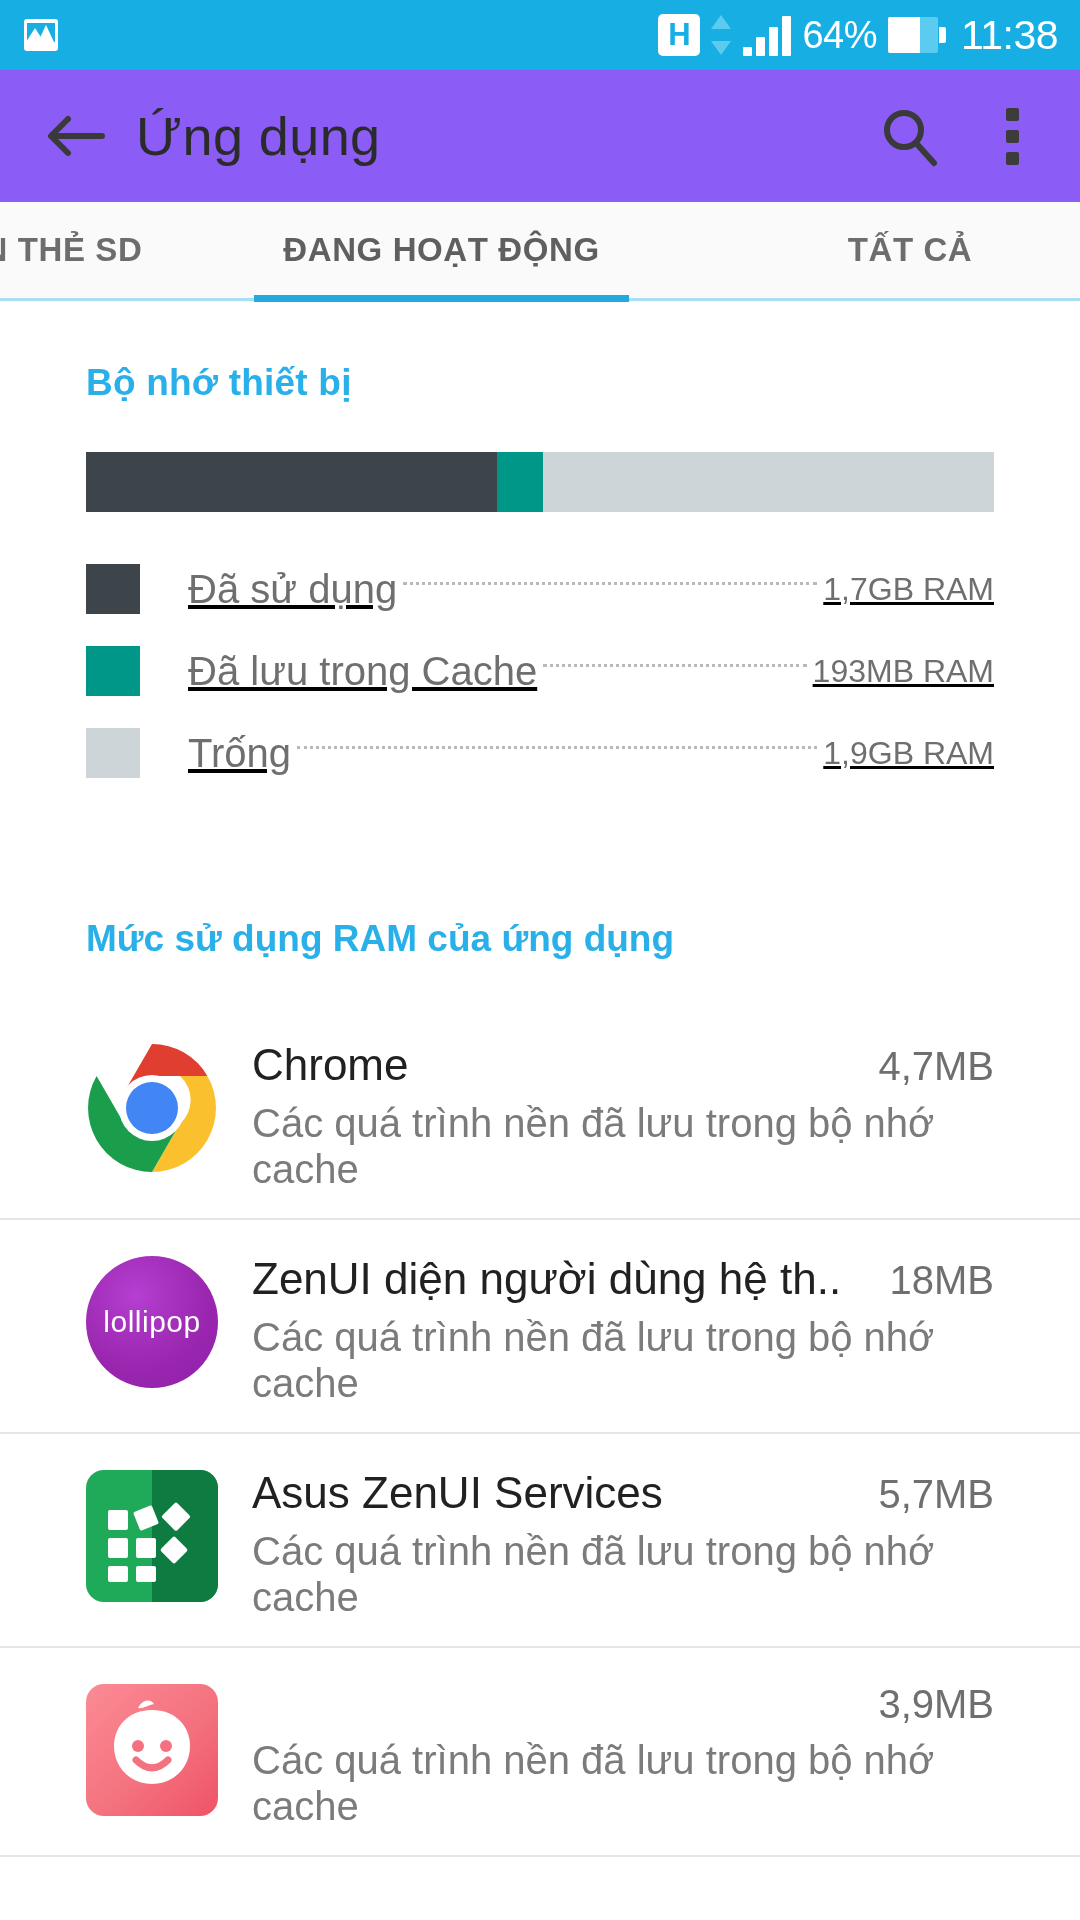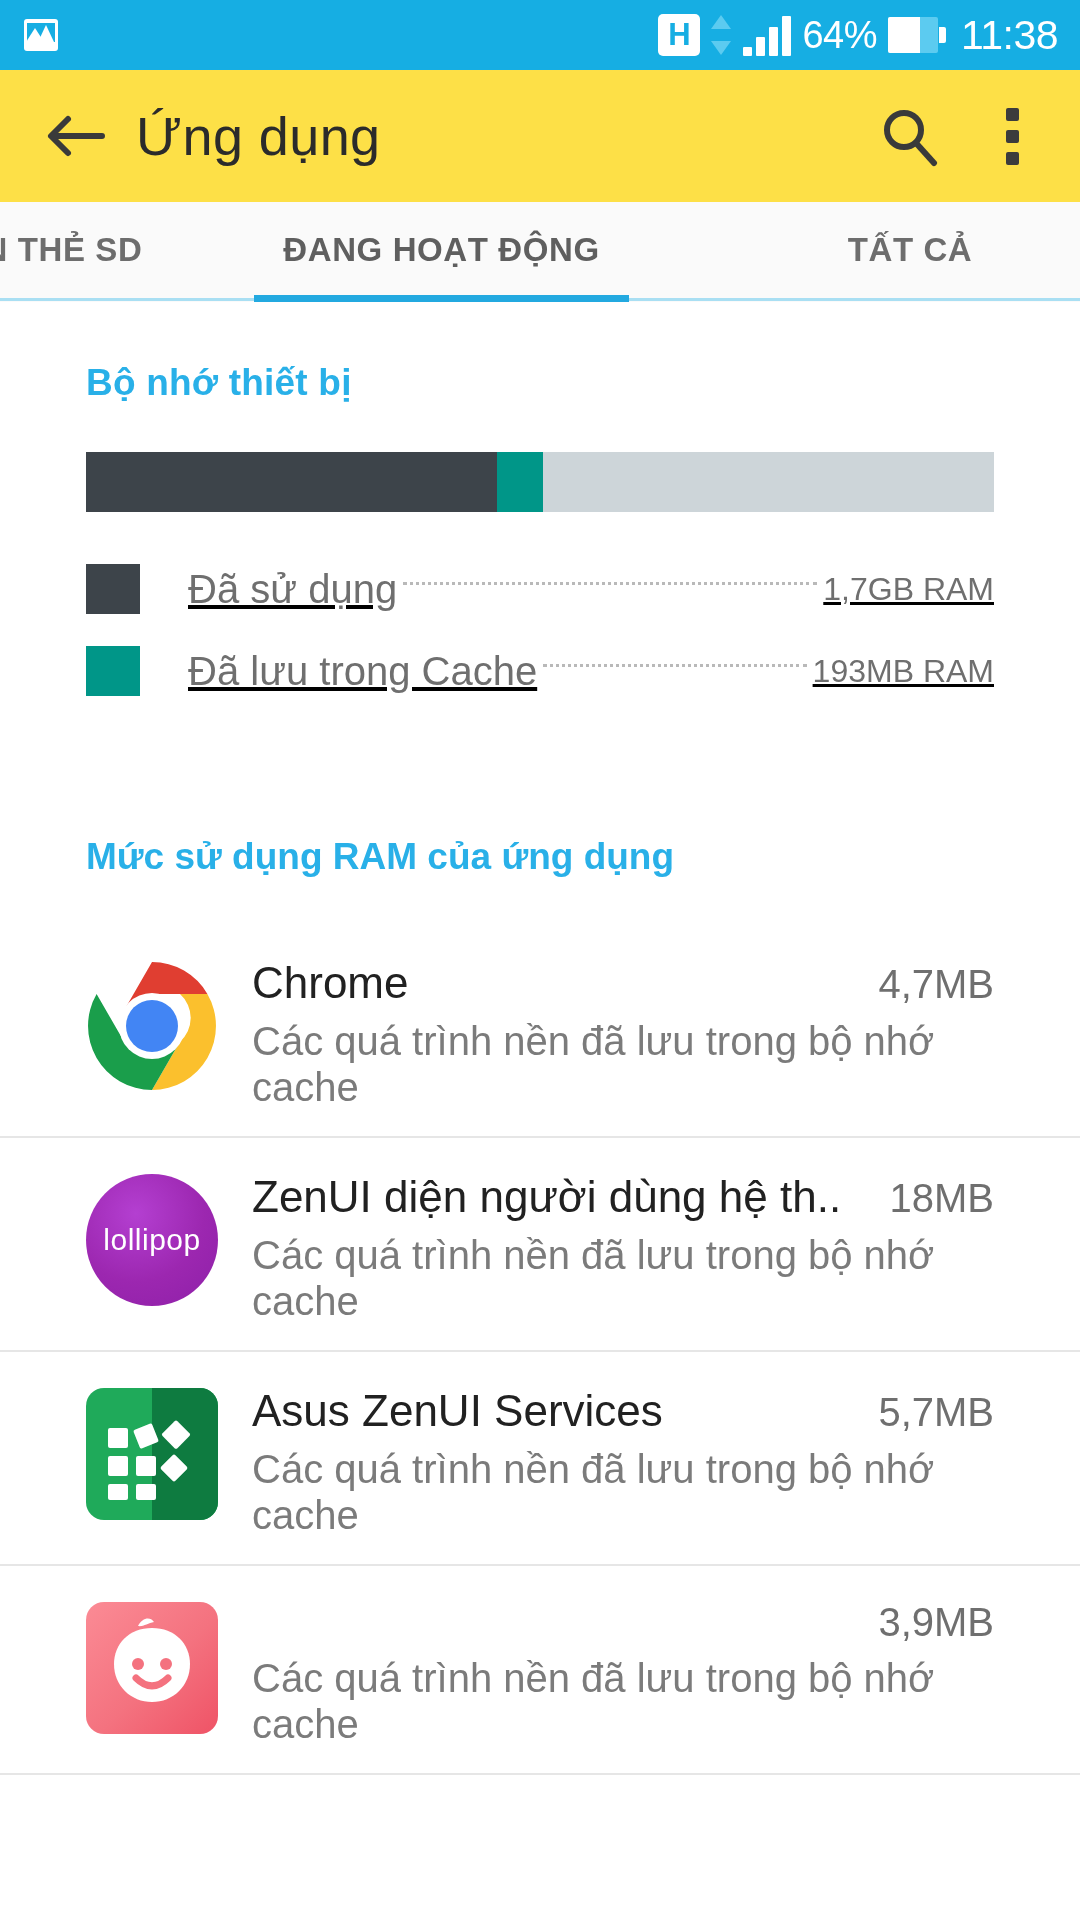--- a/index.html
+++ b/index.html
@@ -59,21 +59,21 @@
   .ic-batt{ width:58px; height:36px; position:relative; display:flex; align-items:center; }
   .ic-batt .body{
     width:50px; height:36px; border:0; background:#5ccbf0; border-radius:2px; overflow:hidden; position:relative;
   }
   .ic-batt .fill{ position:absolute; left:0; top:0; bottom:0; background:#fff; }
   .ic-batt .cap{ width:7px; height:16px; background:#fff; border-radius:0 2px 2px 0; margin-left:1px; }
   .sb-clock{ color:#fff; font-size:41px; letter-spacing:-0.5px; margin-left:4px; }
 
   
   .actionbar{
-    height:132px; background:#fde047; display:flex; align-items:center; padding:0 36px 0 40px;
+    height:132px; background:#8b5cf6; display:flex; align-items:center; padding:0 36px 0 40px;
   }
   .back-btn{ width:70px; height:70px; position:relative; flex:0 0 auto; cursor:pointer; }
   .back-btn svg{ display:block; }
   .ab-title{
     font-size:54px; color:#2b2b2b; margin-left:26px; letter-spacing:0.4px; white-space:nowrap;
   }
   .ab-actions{ margin-left:auto; display:flex; align-items:center; gap:44px; }
   .search-btn{ width:62px; height:62px; cursor:pointer; }
   .kebab{ width:16px; height:62px; display:flex; flex-direction:column; justify-content:center; gap:9px; cursor:pointer; padding:0 22px; box-sizing:content-box;}
   .kebab span{ display:block; width:13px; height:13px; background:#3c3c3c; border-radius:2px; }
@@ -235,20 +235,26 @@
       <div class="legend-swatch" style="background: rgb(61, 68, 74);"></div>
       <div class="legend-label">Đã sử dụng</div>
       <div class="leader"></div>
       <div class="legend-value">1,7GB RAM</div>
     </div>
     <div class="legend-row">
       <div class="legend-swatch" style="background: rgb(0, 150, 136);"></div>
       <div class="legend-label">Đã lưu trong Cache</div>
       <div class="leader"></div>
       <div class="legend-value">193MB RAM</div>
+    </div>
+    <div class="legend-row">
+      <div class="legend-swatch" style="background: rgb(205, 213, 217);"></div>
+      <div class="legend-label">Trống</div>
+      <div class="leader"></div>
+      <div class="legend-value">1,9GB RAM</div>
     </div>
   </div>
 
   <div class="sec-title2" style="color: rgb(41, 176, 232);">Mức sử dụng RAM của ứng dụng</div>
 
   <div class="applist">
 
     <div class="app-row">
       <div class="app-icon ic-chrome">
         <svg width="132" height="132" viewBox="0 0 132 132" aria-hidden="true">

